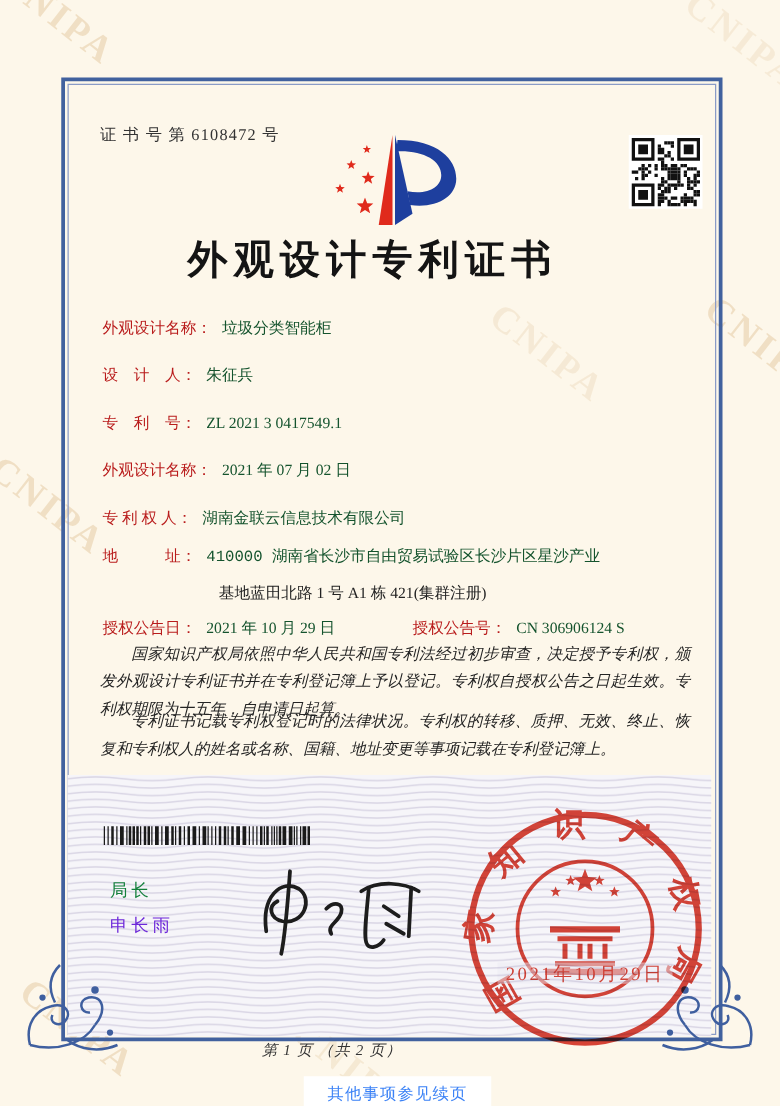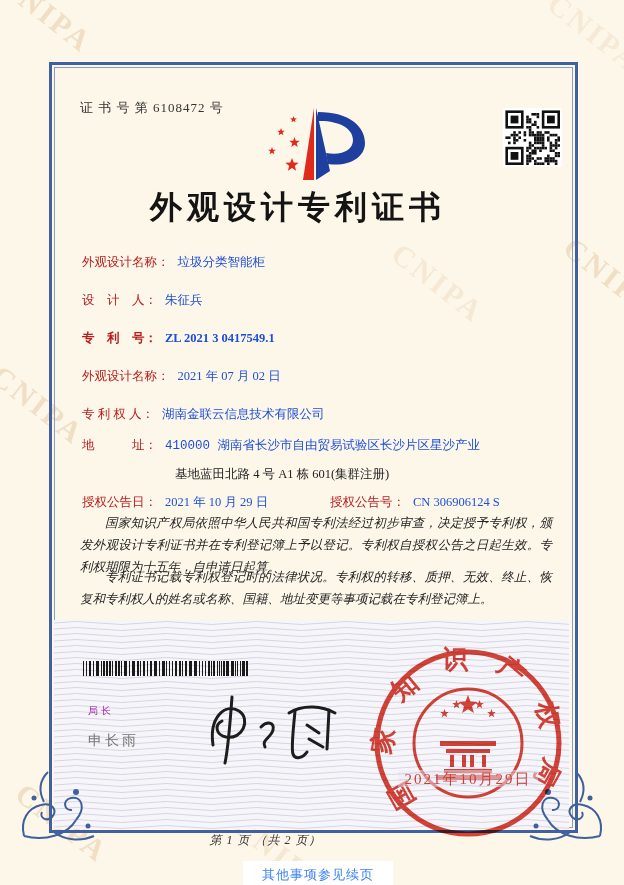--- a/index.html
+++ b/index.html
@@ -11,27 +11,27 @@
          border:3px solid #41619e;z-index:1;}
   .frame-inner{position:absolute;left:2px;top:2px;right:2px;bottom:2px;
          border:1px solid #8a9bc6;}
   .abs{position:absolute;z-index:2;}
   .certno{left:80px;top:99px;font-size:13px;letter-spacing:1px;color:#333;}
   .title{left:0;top:186px;width:596px;text-align:center;font-size:32px;font-weight:bold;
          letter-spacing:5px;color:#141414;}
   .fields{left:82px;top:256px;width:470px;font-size:12.5px;line-height:1;}
   .frow{position:absolute;left:0;white-space:nowrap;}
   .flabel{color:#b91c1c;}
-  .fvalue{margin-left:8px;color:#1d4ed8;}
+  .fvalue{margin-left:8px;color:#14532d;}
   .addr2{position:absolute;white-space:nowrap;}
   .para{left:80px;top:0;width:472px;font-size:12.5px;line-height:22px;text-indent:2em;
         font-style:italic;color:#242424;text-align:justify;}
   .waves{left:54px;top:620px;width:515px;height:209px;z-index:1;}
-  .sigtitle{left:88px;top:704px;font-size:10px;letter-spacing:3px;color:#a21caf;z-index:3;}
-  .signame{left:88px;top:732px;font-size:14px;letter-spacing:3px;color:#737373;z-index:3;text-align:right;}
+  .sigtitle{left:88px;top:704px;font-size:14px;letter-spacing:3px;color:#15803d;z-index:3;}
+  .signame{left:88px;top:732px;font-size:14px;letter-spacing:3px;color:#6d28d9;z-index:3;text-align:right;}
   .pagefoot{left:0;top:832px;width:531px;text-align:center;font-size:12px;
             font-style:italic;letter-spacing:1px;color:#333;z-index:3;}
   .note{left:243px;top:843px;width:150px;height:28px;background:#ffffff;z-index:3;
         display:flex;align-items:center;justify-content:center;font-size:13px;
         color:#3b82f6;letter-spacing:1px;margin-top:18px;}
   svg{position:absolute;overflow:visible;}
   .seal{mix-blend-mode:multiply;opacity:.93;z-index:4;}
   .sig{z-index:4;}
   .flourish{z-index:3;}
 </style>
@@ -224,33 +224,33 @@
 
   <div class="abs title">外观设计专利证书</div>
 
   <div class="abs fields">
     <div class="frow" style="top:0;">
       <span class="flabel">外观设计名称：</span><span class="fvalue">垃圾分类智能柜</span>
     </div>
     <div class="frow" style="top:38px;">
       <span class="flabel">设　计　人：</span><span class="fvalue">朱征兵</span>
     </div>
-    <div class="frow" style="top:76px;font-weight:bold;">
+    <div class="frow" style="top:76px;">
       <span class="flabel">专　利　号：</span><span class="fvalue">ZL 2021 3 0417549.1</span>
     </div>
     <div class="frow" style="top:114px;">
       <span class="flabel">外观设计名称：</span><span class="fvalue">2021 年 07 月 02 日</span>
     </div>
     <div class="frow" style="top:152px;">
       <span class="flabel">专 利 权 人：</span><span class="fvalue">湖南金联云信息技术有限公司</span>
     </div>
     <div class="frow" style="top:184px;font-family:Liberation Mono, monospace;">
       <span class="flabel">地　　　址：</span><span class="fvalue">410000 湖南省长沙市自由贸易试验区长沙片区星沙产业</span>
     </div>
-    <div class="addr2" style="left:93px;top:212px;">基地蓝田北路 4 号 A1 栋 601(集群注册)</div>
+    <div class="addr2" style="left:93px;top:212px;">基地蓝田北路 1 号 A1 栋 421(集群注册)</div>
     <div class="frow" style="top:240px;">
       <span class="flabel">授权公告日：</span><span class="fvalue">2021 年 10 月 29 日</span>
     </div>
     <div class="frow" style="top:240px;left:248px;">
       <span class="flabel">授权公告号：</span><span class="fvalue">CN 306906124 S</span>
     </div>
   </div>
 
   <div class="abs para" style="top:512px;">国家知识产权局依照中华人民共和国专利法经过初步审查，决定授予专利权，颁发外观设计专利证书并在专利登记簿上予以登记。专利权自授权公告之日起生效。专利权期限为十五年，自申请日起算。</div>
   <div class="abs para" style="top:566px;">专利证书记载专利权登记时的法律状况。专利权的转移、质押、无效、终止、恢复和专利权人的姓名或名称、国籍、地址变更等事项记载在专利登记簿上。</div>

